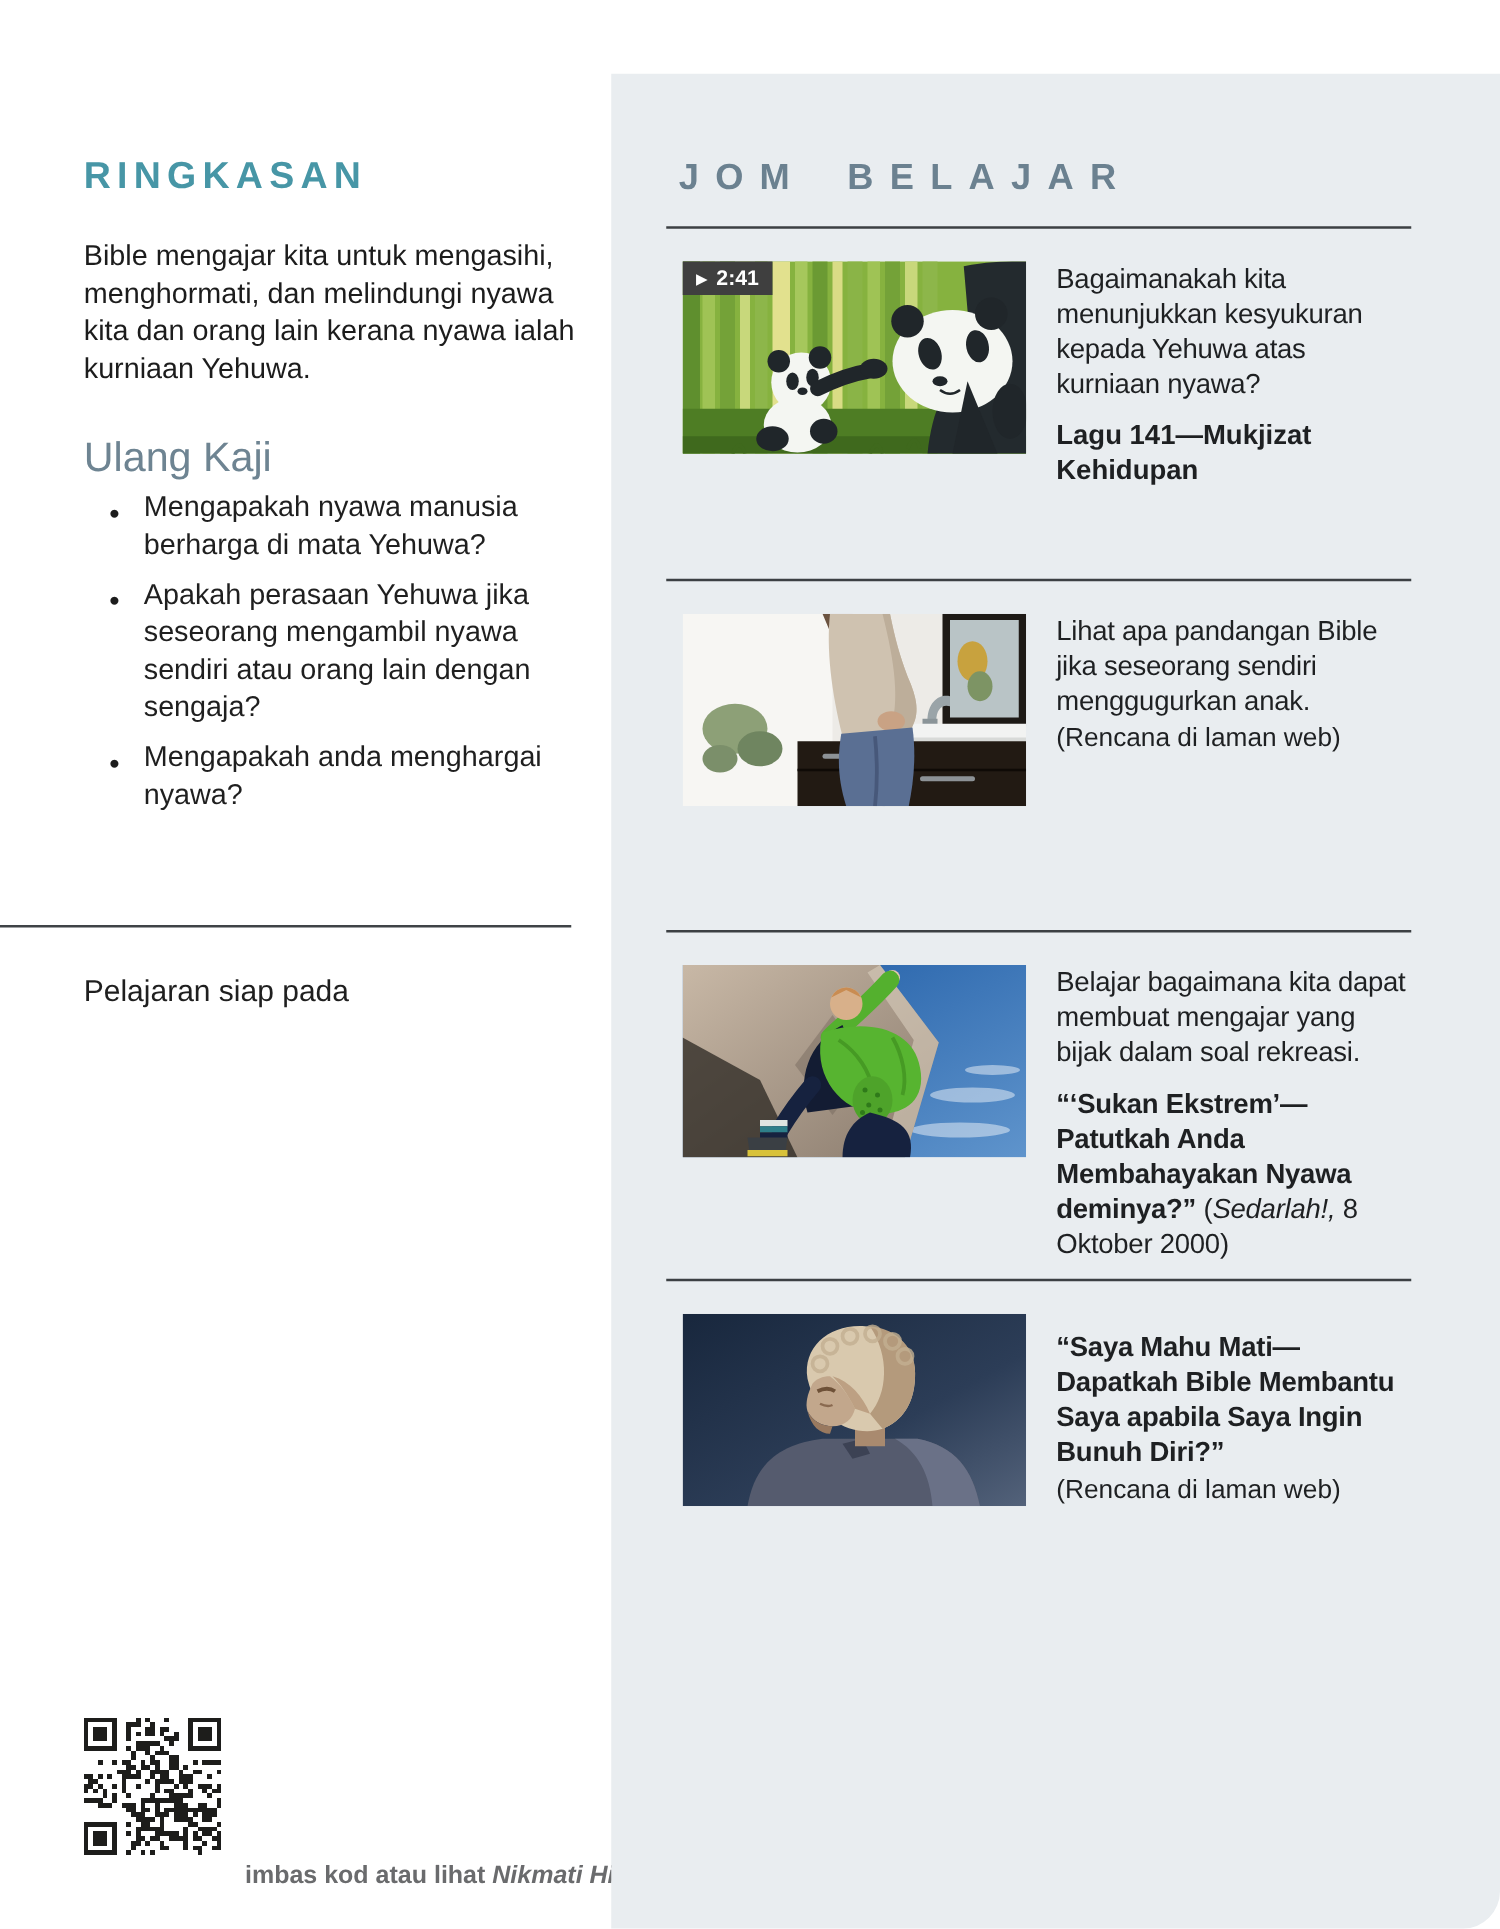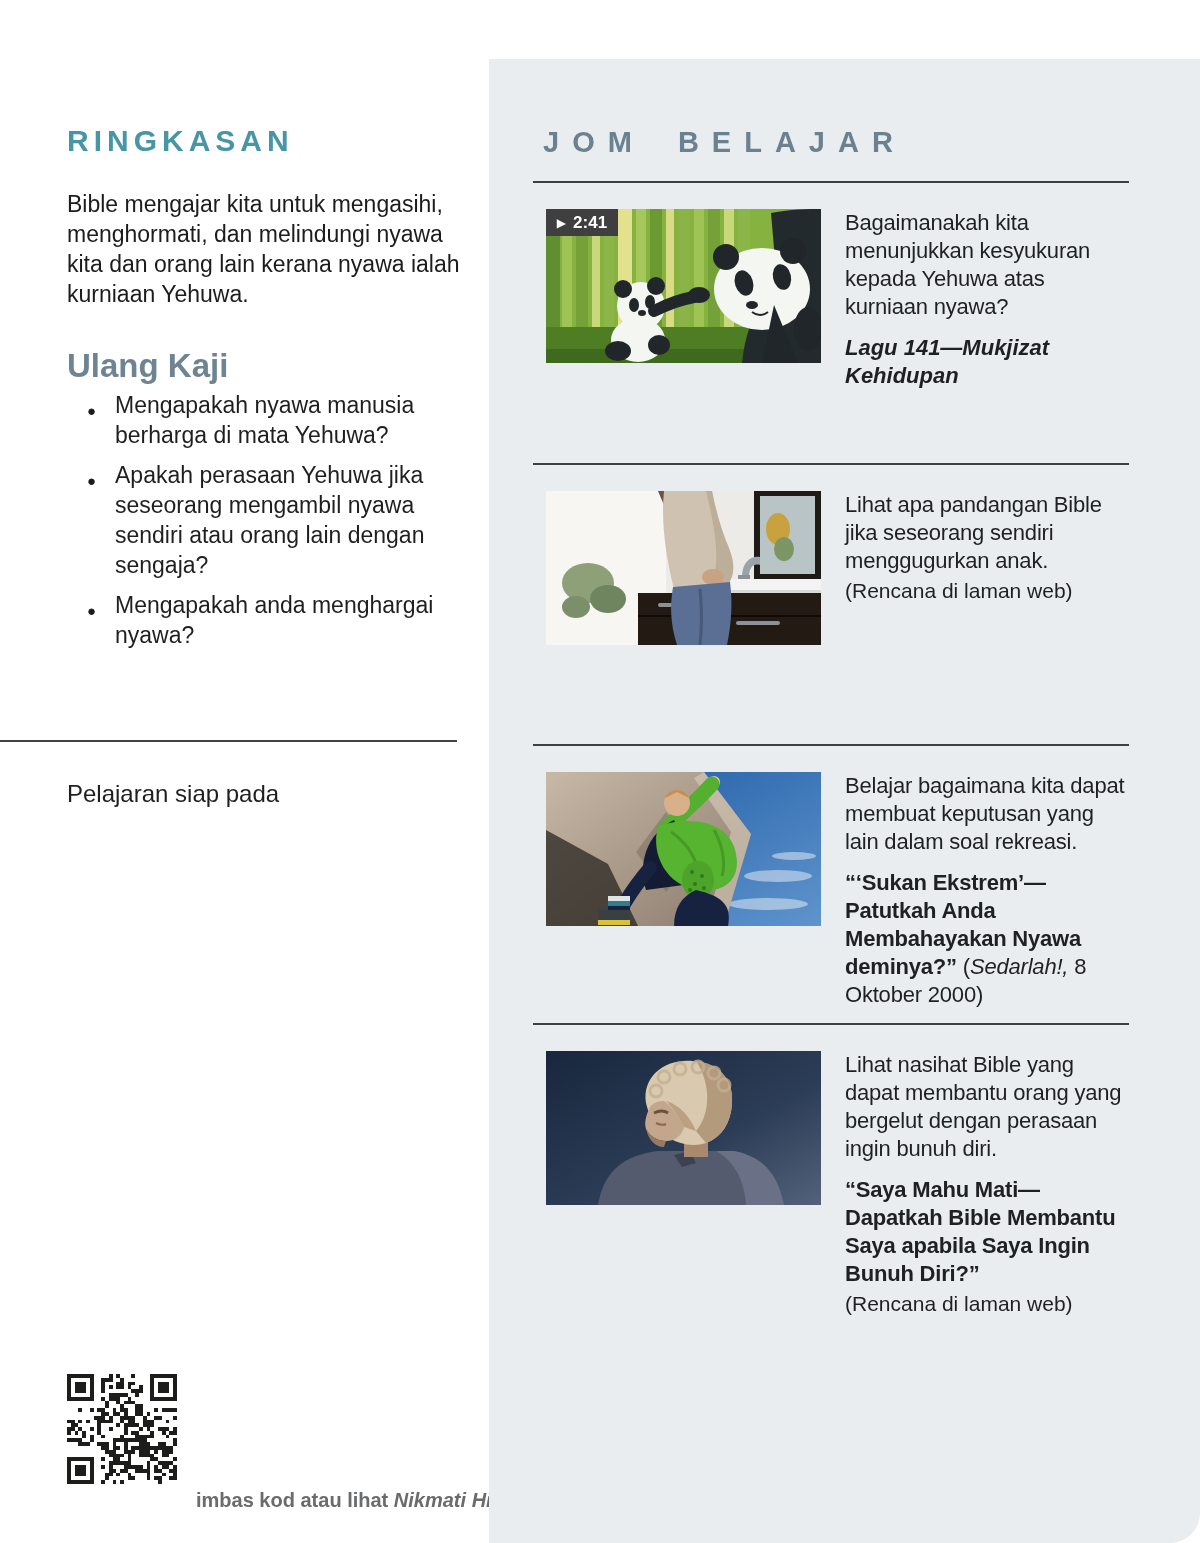--- a/index.html
+++ b/index.html
@@ -3,21 +3,21 @@
 <meta charset="utf-8">
 <style>
   html,body{margin:0;padding:0;background:#fff;}
   .page{position:relative;width:1200px;height:1543px;background:#ffffff;overflow:hidden;
         font-family:"Liberation Sans","DejaVu Sans",sans-serif;color:#1f1f1f;border-radius:30px;}
   .abs{position:absolute;}
 
   
   .ringkasan{left:67px;top:104px;font-size:30px;font-weight:700;letter-spacing:5px;color:#4796a6;}
   .summary{left:67px;top:166px;width:402px;font-size:23px;line-height:30px;color:#1c1c1c;}
-  .ulangkaji{left:67px;top:320px;font-size:33px;font-weight:700;color:#6e8492;}
+  .ulangkaji{left:67px;top:320px;font-size:33px;font-weight:400;color:#6e8492;}
   .qlist{left:67px;top:390px;width:402px;list-style:none;margin:0;padding:0;}
   .qlist li{position:relative;padding-left:48px;font-size:23px;line-height:30px;margin-bottom:10px;}
   .qlist li .marker{position:absolute;left:20px;top:6px;font-size:15px;color:#1c1c1c;}
   .divider{left:0;top:740px;width:457px;height:2px;background:#3f4346;}
   .completion{left:67px;top:756px;font-size:24px;color:#1f1f1f;}
 
   .goalsbox{left:0;top:845px;width:457px;height:498px;background:#efe9e5;}
   .goals-title{left:67px;top:24px;font-size:33px;font-weight:700;color:#6e8492;}
   .goal{position:absolute;left:67px;width:368px;}
   .goal .cb{position:absolute;left:0;top:4px;width:22px;height:22px;background:#ffffff;}
@@ -40,21 +40,21 @@
   .thumb{position:relative;width:275px;height:154px;margin-left:13px;flex:none;overflow:hidden;}
   .thumb svg{display:block;width:275px;height:154px;}
   .badge{position:absolute;left:0;top:0;width:72px;height:27px;background:#3f3f3f;color:#fff;
          display:flex;align-items:center;justify-content:center;gap:7px;}
   .badge .tri{font-size:12px;line-height:1;}
   .badge .dur{font-size:17px;font-weight:700;}
   .tcol{margin-left:24px;width:286px;color:#1e2022;}
   .desc{font-size:22px;line-height:28px;letter-spacing:-0.2px;margin:0;}
   .ttl{font-size:22px;line-height:28px;letter-spacing:-0.2px;margin:13px 0 0 0;font-weight:700;}
   .ttl .src{font-weight:400;}
-  .ref{font-size:22px;line-height:28px;margin:13px 0 0 0;font-weight:700;font-style:italic;}
+  .ref{font-size:22px;line-height:28px;margin:13px 0 0 0;font-weight:700;}
   .note{font-size:21px;line-height:27px;margin:2px 0 0 0;font-weight:400;}
   .it1{top:122px;} .it2{top:404px;} .it3{top:685px;} .it4{top:964px;}
 </style>
 </head>
 <body>
 
 <div class="page">
 
   <h1 class="abs ringkasan">RINGKASAN</h1>
   <p class="abs summary">Bible mengajar kita untuk mengasihi, menghormati, dan melindungi nyawa kita dan orang lain kerana nyawa ialah kurniaan Yehuwa.</p>
@@ -503,21 +503,21 @@
             <path d="M150 118 C175 124 186 132 182 154 L128 154 C128 136 136 124 150 118 Z" fill="#16223f"></path>
             <path d="M104 96 C92 110 84 122 78 132" stroke="#16223f" stroke-width="14" stroke-linecap="round" fill="none"></path>
             <rect x="62" y="124" width="22" height="5" fill="#dfe5e2"></rect>
             <rect x="62" y="129" width="22" height="5" fill="#2e7f8a"></rect>
             <rect x="62" y="134" width="22" height="5" fill="#16223f"></rect>
             <path d="M52 138 L84 138 L82 152 L54 152 Z" fill="#3a3f44"></path>
             <rect x="52" y="148" width="32" height="5" fill="#d8c23a"></rect>
           </svg>
         </div>
         <div class="tcol">
-          <p class="desc">Belajar bagaimana kita dapat membuat keputusan yang lain dalam soal rekreasi.</p>
+          <p class="desc">Belajar bagaimana kita dapat membuat mengajar yang bijak dalam soal rekreasi.</p>
           <p class="ttl"><span>“‘Sukan Ekstrem’—Patutkah Anda Membahayakan Nyawa deminya?”</span><span class="src"><span> (</span><i>Sedarlah!,</i><span> 8 Oktober 2000)</span></span></p>
         </div>
       </div>
     </div>
 
     <div class="item it4">
       <div class="row">
         <div class="thumb">
           <svg viewBox="0 0 275 154" preserveAspectRatio="none">
             <defs>
@@ -543,20 +543,19 @@
                 <circle cx="110" cy="40" r="6"></circle>
             </g>
             <path d="M104 56 C100 64 98 72 100 78 C104 86 112 90 120 90 C130 90 136 84 138 76 C132 64 126 56 118 50 C112 50 107 52 104 56 Z" fill="#c2a78c"></path>
             <path d="M100 78 C104 86 112 90 120 90 L118 96 C110 96 103 90 100 78 Z" fill="#99795f"></path>
             <path d="M108 62 q8 -4 14 0" stroke="#6e5138" stroke-width="3" fill="none"></path>
             <path d="M110 72 q6 3 10 1" stroke="#8a6a50" stroke-width="2" fill="none"></path>
             <path d="M120 50 C126 56 132 64 138 76 L150 80 C144 66 134 54 120 50 Z" fill="#b08e71" opacity="0.7"></path>
           </svg>
         </div>
         <div class="tcol">
-          <p class="desc">Lihat nasihat Bible yang dapat membantu orang yang bergelut dengan perasaan ingin bunuh diri.</p>
           <p class="ttl">“Saya Mahu Mati—Dapatkah Bible Membantu Saya apabila Saya Ingin Bunuh Diri?”</p>
           <p class="note">(Rencana di laman web)</p>
         </div>
       </div>
     </div>
   </section>
 </div>
 
 </body></html>

